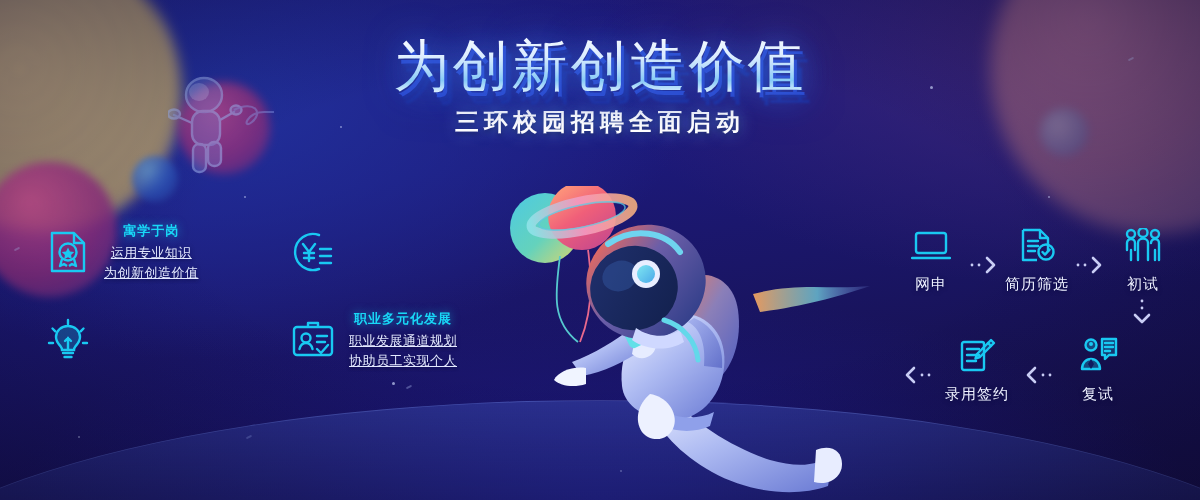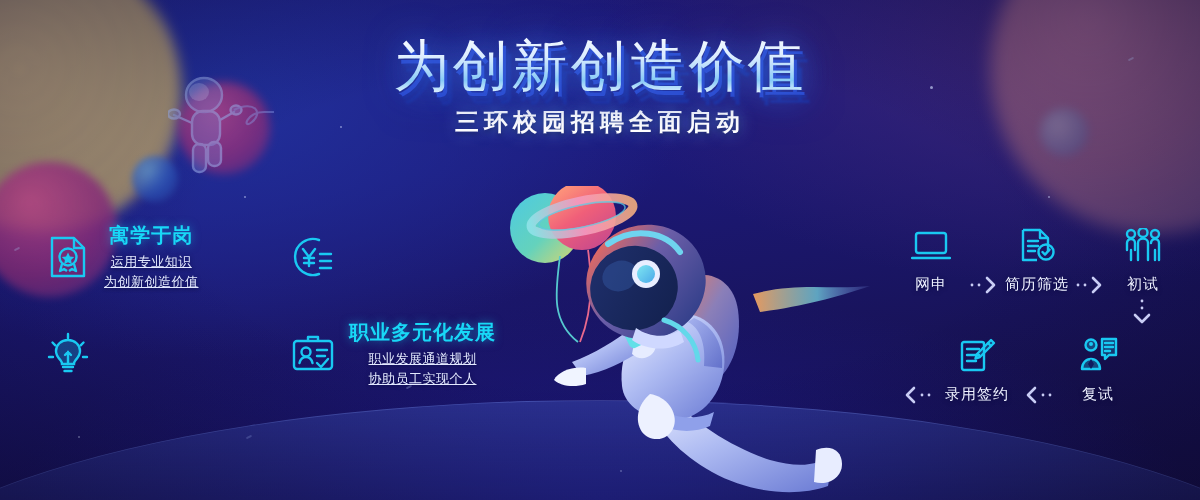--- a/index.html
+++ b/index.html
@@ -123,37 +123,37 @@
     width: 460px; z-index: 6;
     display: grid;
     grid-template-columns: 215px 215px;
     column-gap: 30px;
     row-gap: 28px;
   }
   .feature { display: flex; align-items: center; gap: 12px; }
   .feature-icon { flex: 0 0 auto; width: 48px; height: 48px; }
   .feature-text { display: flex; flex-direction: column; align-items: center; }
   .feature-head {
-    font-size: 20px; font-weight: bold; color: #18d8f7;
+    font-size: 13px; font-weight: bold; color: #18d8f7;
     letter-spacing: 1px; margin-bottom: 3px;
     text-shadow: 0 0 10px rgba(24,216,247,0.5);
   }
   .feature-line {
     font-size: 13px; color: #e3e9ff; line-height: 1.5;
     letter-spacing: 0.5px;
     text-shadow: 0 1px 4px rgba(10,10,60,0.75);
     text-decoration: underline;
   }
 
   
   .flow {
     position: absolute; right: 22px; top: 224px;
     width: 282px; z-index: 6;
   }
-  .flow-row { display: flex; align-items: flex-end; }
+  .flow-row { display: flex; align-items: center; }
   .flow-step { width: 80px; display: flex; flex-direction: column; align-items: center; }
   .flow-icon { width: 44px; height: 42px; display: flex; align-items: center; justify-content: center; }
   .flow-label {
     margin-top: 9px; font-size: 15px; color: #eef1ff;
     letter-spacing: 1px; white-space: nowrap;
     text-shadow: 0 1px 4px rgba(10,10,60,0.8);
   }
   .flow-arrow { width: 41px; display: flex; justify-content: center; padding-top: 12px; }
   .flow-down { display: flex; justify-content: flex-end; padding-right: 26px; margin: 4px 0 2px 0; }
   .flow-row.reverse { margin-top: 6px; }

